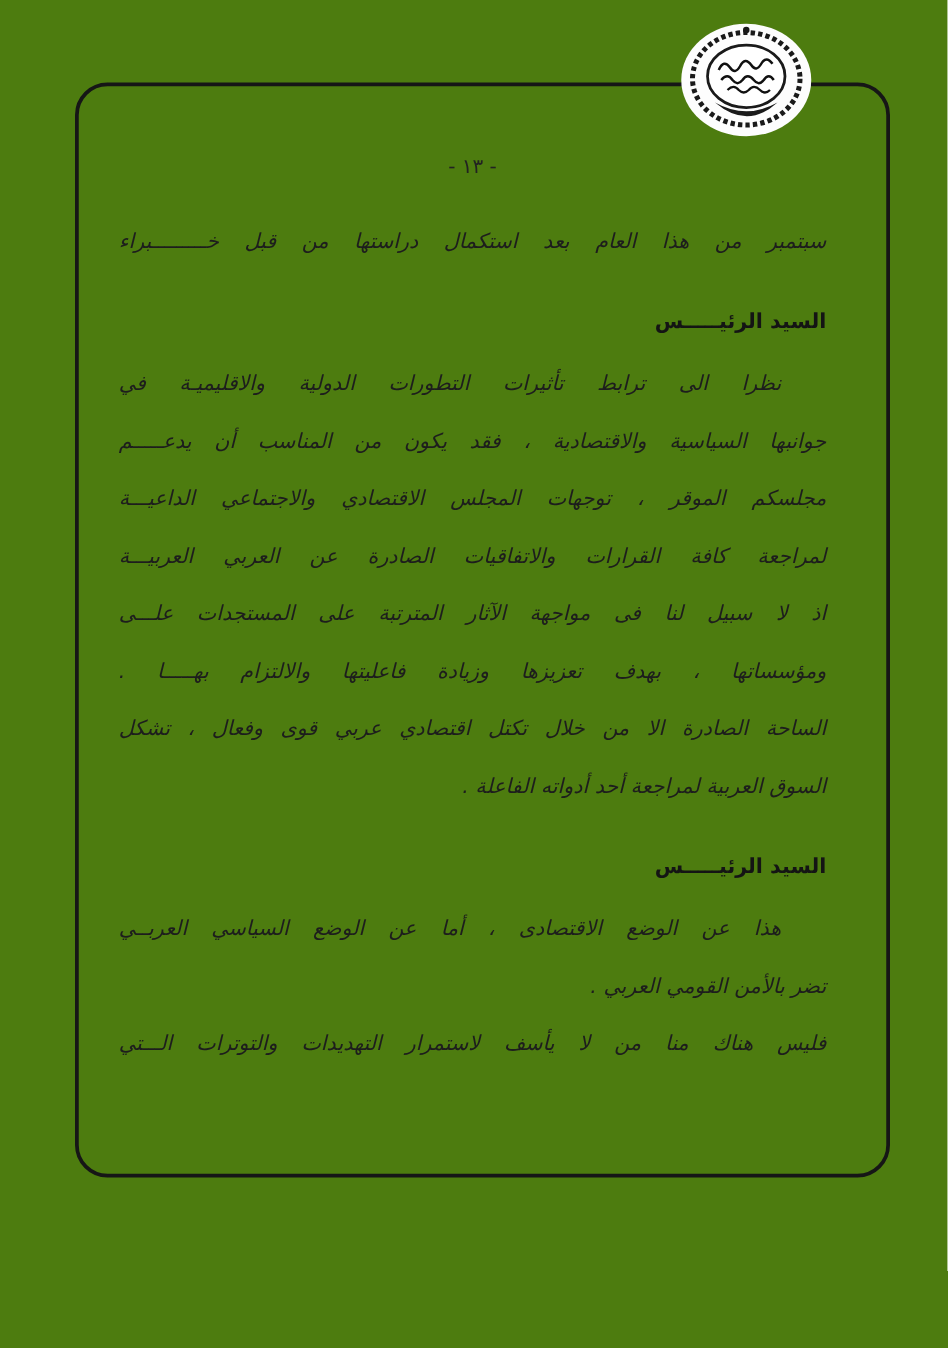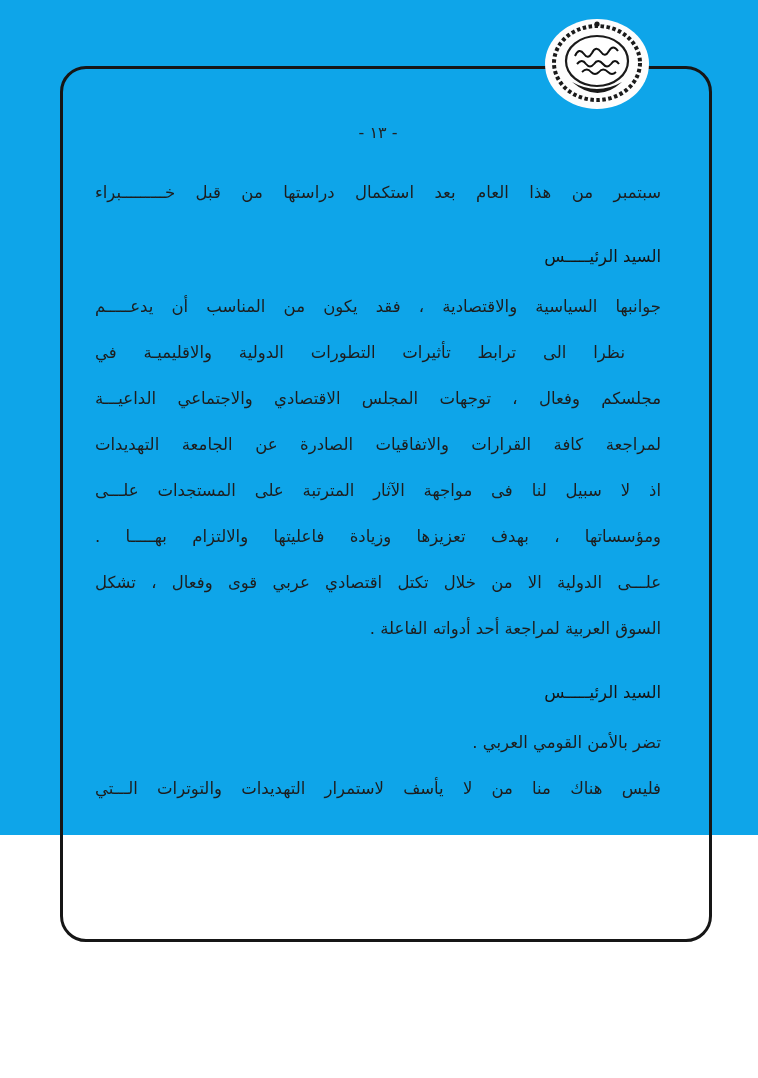--- a/index.html
+++ b/index.html
@@ -7,22 +7,22 @@
     padding: 0;
     background: #ffffff;
     width: 758px;
     height: 1078px;
     font-family: "DejaVu Sans", sans-serif;
     overflow: hidden;
   }
   .scan-page {
     position: relative;
     width: 758px;
-    height: 835px;
-    background: #0ea5e9;
+    height: 1078px;
+    background: #4d7c0f;
   }
   .page-border {
     position: absolute;
     left: 60px;
     top: 66px;
     width: 646px;
     height: 870px;
     border: 3px solid #161616;
     border-radius: 26px;
     background: transparent;
@@ -50,30 +50,31 @@
     font-size: 16px;
     letter-spacing: 6px;
     color: #222;
     margin-bottom: 26px;
     line-height: 22px;
   }
   .tline {
     text-align: justify;
     text-align-last: justify;
     white-space: normal;
+    font-style: italic;
   }
   .tline.end {
     text-align-last: right;
   }
   .tline.indent {
     text-indent: 36px;
   }
   .para { margin: 0 0 18px 0; }
   .section-heading {
-    font-weight: normal;
+    font-weight: bold;
     text-align: right;
     margin: 6px 0 4px 0;
     color: #141414;
     font-size: 16.5px;
   }
 </style>
 </head>
 <body>
 
 <div class="scan-page">
@@ -103,31 +104,32 @@
 
     <div class="page-number">- ١٣ -</div>
 
     <div class="para">
       <div class="tline">سبتمبر من هذا العام بعد استكمال دراستها من قبل خـــــــــبراء</div>
     </div>
 
     <div class="section-heading">السيد الرئيـــــس</div>
 
     <div class="para">
+      <div class="tline indent">نظرا الى ترابط تأثيرات التطورات الدولية والاقليميـة في</div>
       <div class="tline">جوانبها السياسية والاقتصادية ، فقد يكون من المناسب أن يدعـــــم</div>
-      <div class="tline indent">نظرا الى ترابط تأثيرات التطورات الدولية والاقليميـة في</div>
-      <div class="tline">مجلسكم وفعال ، توجهات المجلس الاقتصادي والاجتماعي الداعيـــة</div>
-      <div class="tline">لمراجعة كافة القرارات والاتفاقيات الصادرة عن الجامعة التهديدات</div>
+      <div class="tline">مجلسكم الموقر ، توجهات المجلس الاقتصادي والاجتماعي الداعيـــة</div>
+      <div class="tline">لمراجعة كافة القرارات والاتفاقيات الصادرة عن العربي العربيـــة</div>
       <div class="tline">اذ لا سبيل لنا فى مواجهة الآثار المترتبة على المستجدات علـــى</div>
       <div class="tline">ومؤسساتها ، بهدف تعزيزها وزيادة فاعليتها والالتزام بهـــــا .</div>
-      <div class="tline">علـــى الدولية الا من خلال تكتل اقتصادي عربي قوى وفعال ، تشكل</div>
+      <div class="tline">الساحة الصادرة الا من خلال تكتل اقتصادي عربي قوى وفعال ، تشكل</div>
       <div class="tline end">السوق العربية لمراجعة أحد أدواته الفاعلة .</div>
     </div>
 
     <div class="section-heading">السيد الرئيـــــس</div>
 
     <div class="para">
+      <div class="tline indent">هذا عن الوضع الاقتصادى ، أما عن الوضع السياسي العربــي</div>
       <div class="tline end">تضر بالأمن القومي العربي .</div>
       <div class="tline">فليس هناك منا من لا يأسف لاستمرار التهديدات والتوترات الـــتي</div>
     </div>
 
   </div>
 </div>
 
 </body></html>

